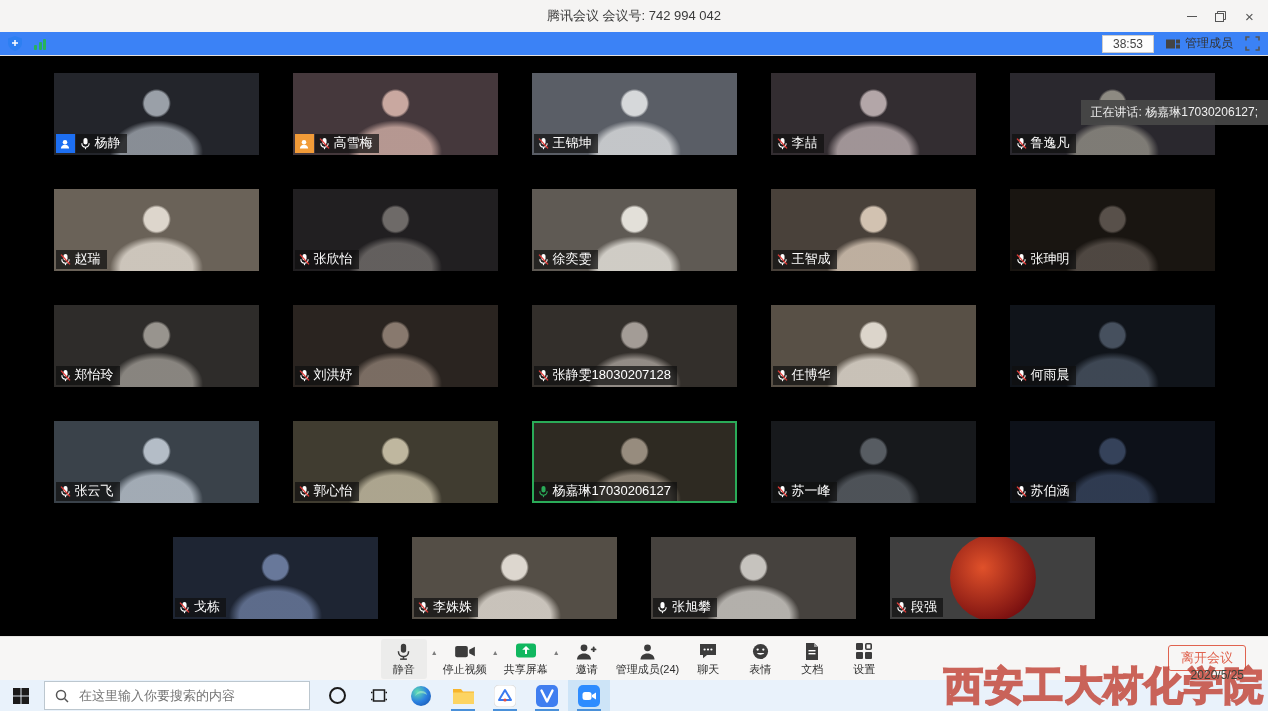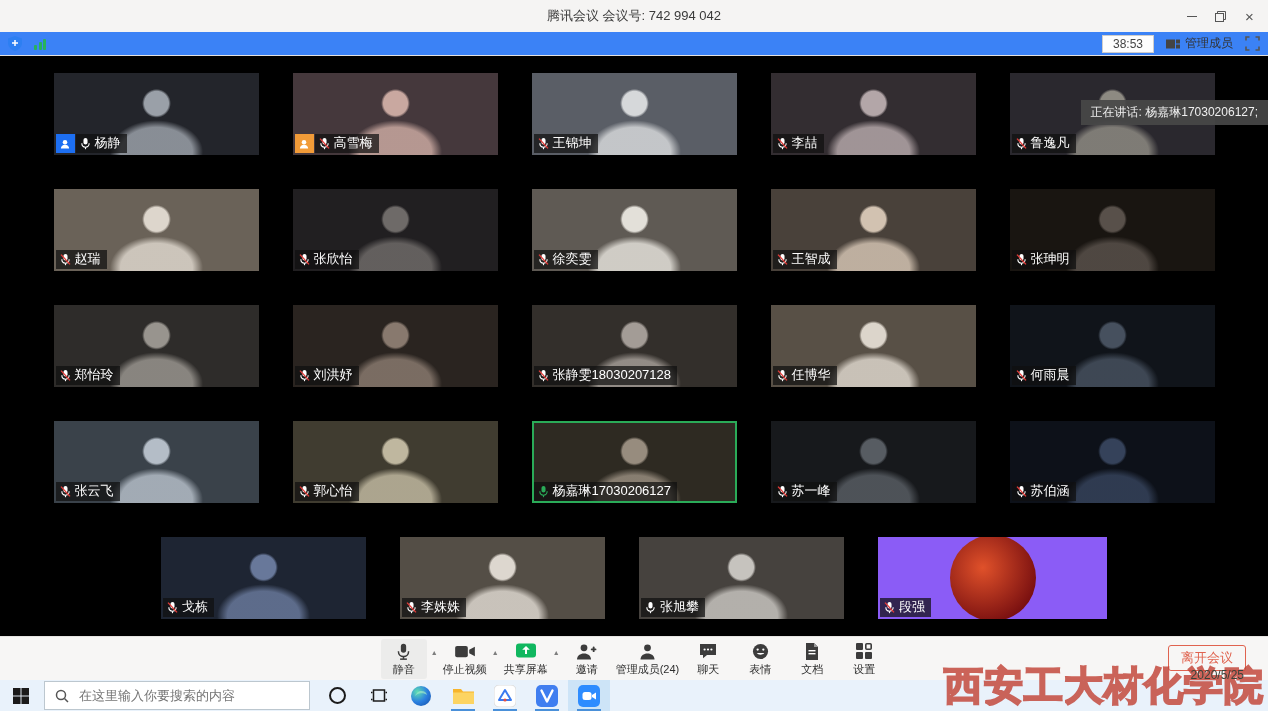--- a/index.html
+++ b/index.html
@@ -462,21 +462,21 @@
                 <svg width="13" height="13" viewBox="0 0 16 16">
     <rect x="5.5" y="1.2" width="5" height="8" rx="2.5" fill="#fff"></rect>
     <path d="M3.5 7.8c0 3 2 4.8 4.5 4.8s4.5-1.8 4.5-4.8" fill="none" stroke="#fff" stroke-width="1.4"></path>
     <line x1="8" y1="12.6" x2="8" y2="15" stroke="#fff" stroke-width="1.4"></line>
                 </svg>
               </span>
               <span>张旭攀</span>
             </span>
           </div>
         </div>
-        <div class="tile" style="background: #8b5cf6; padding-left: 24px;">
+        <div class="tile" style="background: #404040;">
           <div class="avatar" style="background: radial-gradient(circle at 38% 38%, rgb(224, 81, 42), rgb(122, 16, 16) 75%);"></div>
           <div class="nameband">
             <span class="nlabel">
               <span style="display: flex;">
                 <svg width="13" height="13" viewBox="0 0 16 16">
     <rect x="5.5" y="1.2" width="5" height="8" rx="2.5" fill="#fff"></rect>
     <path d="M3.5 7.8c0 3 2 4.8 4.5 4.8s4.5-1.8 4.5-4.8" fill="none" stroke="#fff" stroke-width="1.4"></path>
     <line x1="8" y1="12.6" x2="8" y2="15" stroke="#fff" stroke-width="1.4"></line>
                   <line x1="2.5" y1="2" x2="13.5" y2="14" stroke="#e23c39" stroke-width="1.8"></line>
                 </svg>

